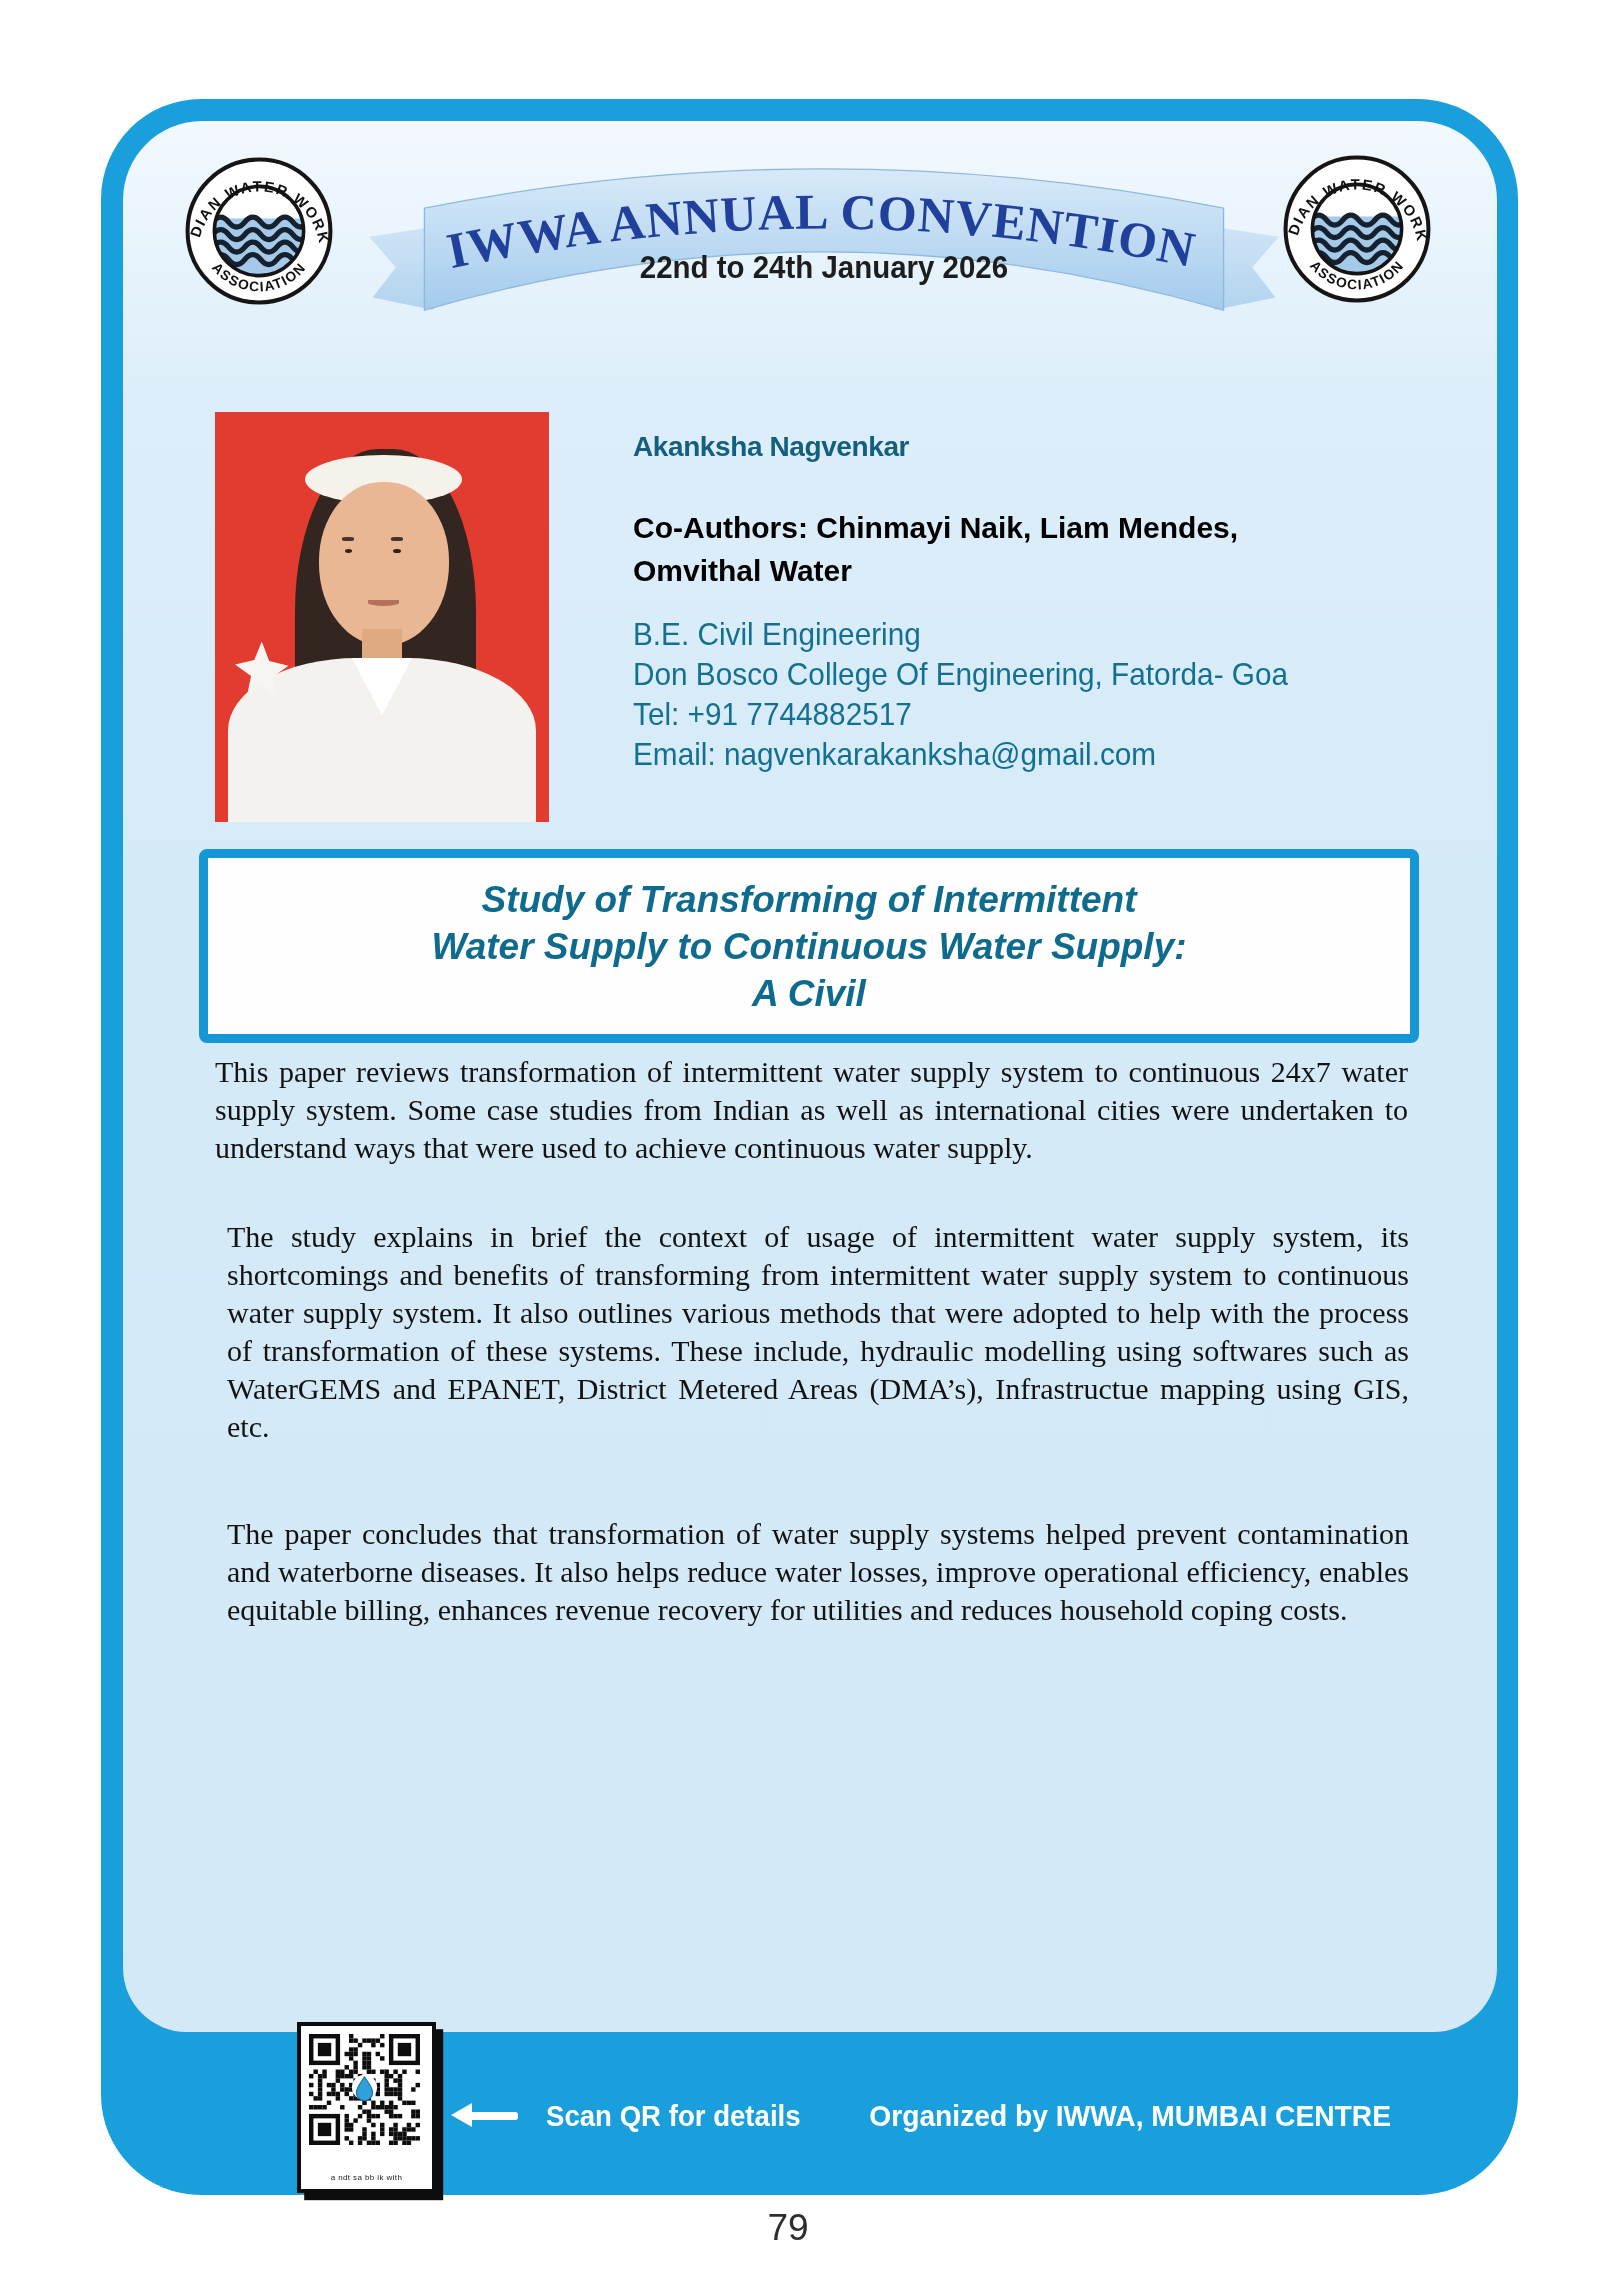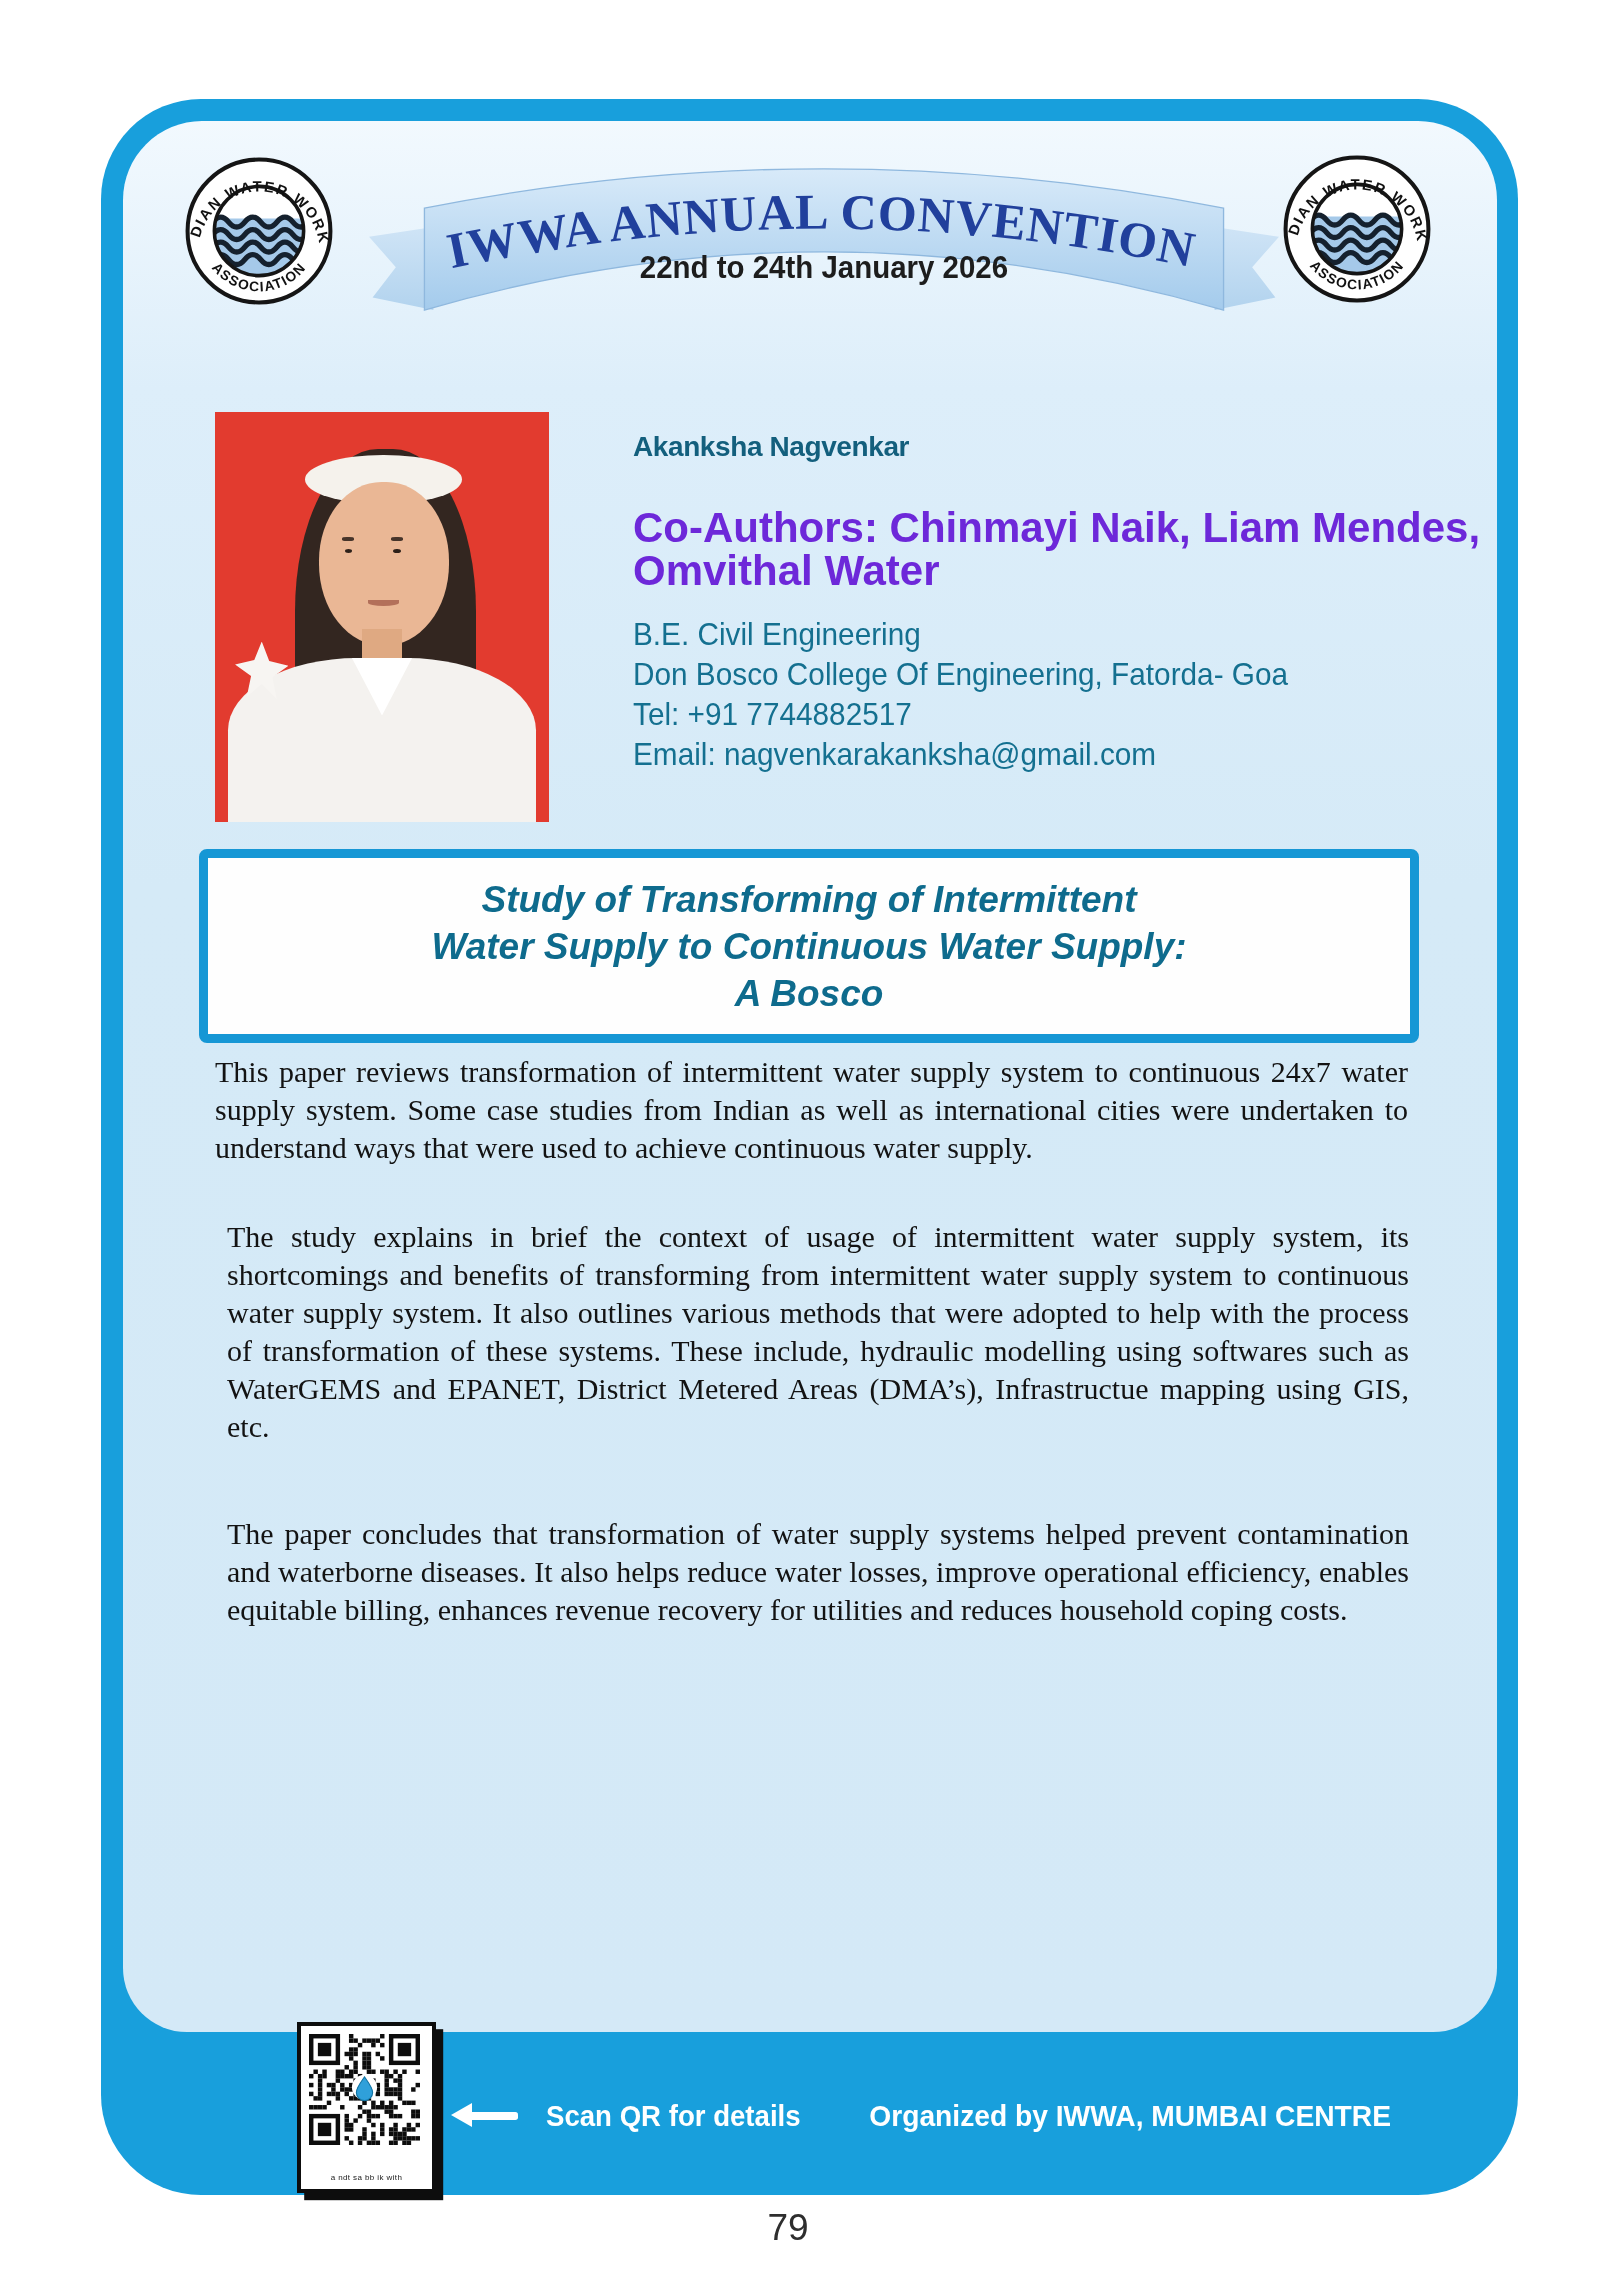--- a/index.html
+++ b/index.html
@@ -38,22 +38,22 @@
   .ph-neck{position:absolute;left:44%;top:53%;width:12%;height:10%;background:#dfa982;}
   .ph-shirt{position:absolute;left:4%;top:60%;width:92%;height:42%;background:#f4f2ef;
             border-radius:42% 42% 0 0;}
   .ph-collar{position:absolute;left:41%;top:60%;width:18%;height:14%;background:#ffffff;
              clip-path:polygon(0 0,50% 100%,100% 0);}
   .ph-flower{position:absolute;left:6%;top:56%;width:16%;height:14%;background:#f7f5f2;
              clip-path:polygon(50% 0,64% 34%,100% 42%,70% 62%,78% 100%,50% 74%,22% 96%,30% 60%,0 40%,36% 32%);}
 
   .author-name{position:absolute;left:633px;top:431px;font-size:28px;font-weight:bold;
                color:#135f7d;letter-spacing:-0.4px;}
-  .coauthors{position:absolute;left:633px;top:506px;font-size:42px;font-weight:bold;
-             color:#6d28d9;line-height:43px;}
+  .coauthors{position:absolute;left:633px;top:506px;font-size:30px;font-weight:bold;
+             color:#000000;line-height:43px;}
   .details{position:absolute;left:633px;top:614px;font-size:32px;color:#147090;
            line-height:40px;transform:scaleX(0.93);transform-origin:left;}
 
   
   .title-box{position:absolute;left:199px;top:849px;width:1202px;height:176px;
              background:#fefefe;border:9px solid #1697d5;border-radius:8px;
              display:flex;flex-direction:column;justify-content:center;text-align:center;}
   .title-box div{font-size:37px;line-height:47px;font-weight:bold;font-style:italic;
                  color:#0e6b8d;}
 
@@ -190,21 +190,21 @@
   <div class="details">
     <div>B.E. Civil Engineering</div>
     <div>Don Bosco College Of Engineering, Fatorda- Goa</div>
     <div>Tel: +91 7744882517</div>
     <div>Email: nagvenkarakanksha@gmail.com</div>
   </div>
 
   <div class="title-box">
     <div>Study of Transforming of Intermittent</div>
     <div>Water Supply to Continuous Water Supply:</div>
-    <div>A Bosco</div>
+    <div>A Civil</div>
   </div>
 
   <div class="para p1">This paper reviews transformation of intermittent water supply system to continuous 24x7 water supply system. Some case studies from Indian as well as international cities were undertaken to understand ways that were used to achieve continuous water supply.</div>
   <div class="para p2">The study explains in brief the context of usage of intermittent water supply system, its shortcomings and benefits of transforming from intermittent water supply system to continuous water supply system. It also outlines various methods that were adopted to help with the process of transformation of these systems. These include, hydraulic modelling using softwares such as WaterGEMS and EPANET, District Metered Areas (DMA’s), Infrastructue mapping using GIS, etc.</div>
   <div class="para p3">The paper concludes that transformation of water supply systems helped prevent contamination and waterborne diseases. It also helps reduce water losses, improve operational efficiency, enables equitable billing, enhances revenue recovery for utilities and reduces household coping costs.</div>
 
   <div class="qr-box">
     <svg width="111" height="111" viewBox="0 0 150 150">
       <rect x="0" y="0" width="150" height="150" fill="#ffffff"></rect>
       <g fill="#0d0d0d">

